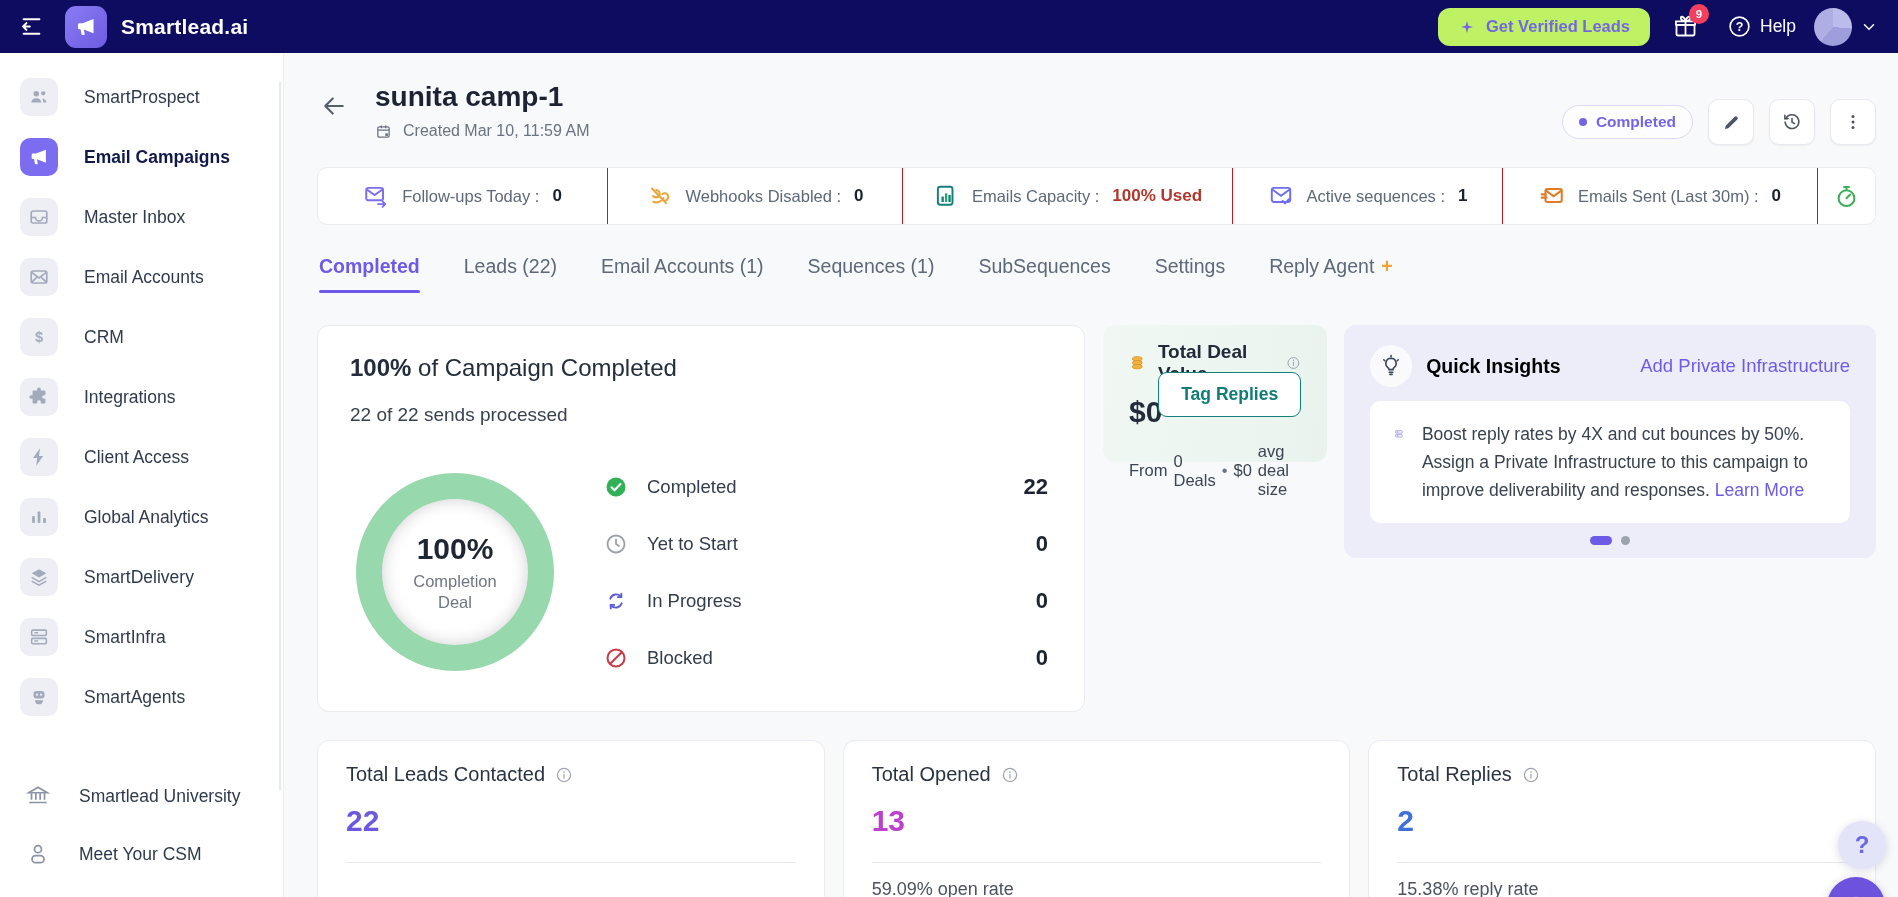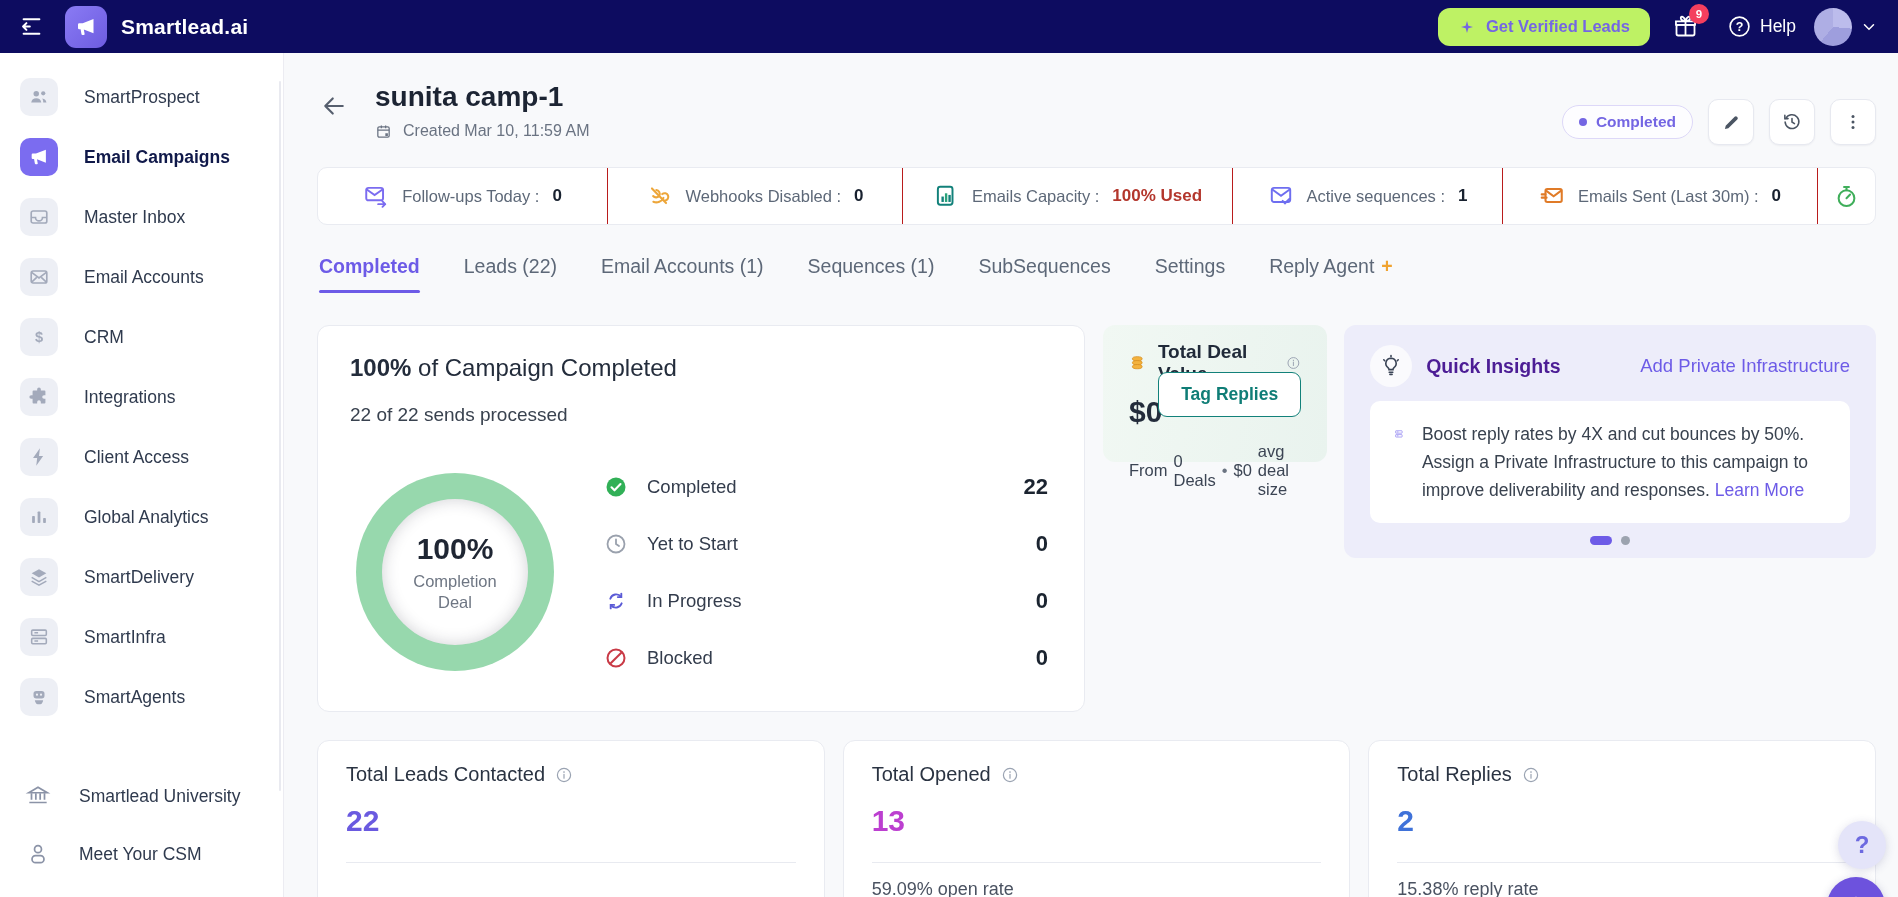--- a/index.html
+++ b/index.html
@@ -81,21 +81,21 @@
   .deal-head { display:flex; align-items:center; gap:10px; font-size:19px; font-weight:700; color:#202a39; }
   .deal-amount { font-size:30px; font-weight:700; color:#232c3b; margin-top:10px; }
   .deal-sub { margin-top:13px; font-size:16.5px; color:#3c4554; display:flex; gap:6px; align-items:center; }
   .deal-sub b { font-weight:400; }
   .deal-dot { color:#6b7482; }
   .tag-btn { position:absolute; right:26px; top:47px; background:#fff; border:1.5px solid #12817a; color:#0f7d76; border-radius:9px; padding:11px 22px; font-size:17.5px; font-weight:700; cursor:pointer; font-family:inherit; }
 
   .qi-card { height:233px; background:#ededfa; border-radius:12px; padding:20px 26px; }
   .qi-head { display:flex; align-items:center; }
   .qi-bulb { width:42px; height:42px; border-radius:50%; background:#fafafd; display:grid; place-items:center; margin-right:14px; }
-  .qi-title { font-size:19.5px; font-weight:700; color:#4c1d95; }
+  .qi-title { font-size:19.5px; font-weight:700; color:#000000; }
   .qi-link { margin-left:auto; color:#6d5be7; font-size:18.5px; font-weight:500; cursor:pointer; }
   .qi-body { margin-top:14px; background:#fff; border-radius:10px; padding:19px 24px; display:flex; gap:18px; height:122px; }
   .qi-text { font-size:17.5px; color:#39424f; line-height:1.6; max-width:572px; }
   .qi-learn { color:#6d5be7; font-weight:500; cursor:pointer; }
   .qi-dots { display:flex; gap:9px; justify-content:center; margin-top:13px; align-items:center; }
   .qdot-active { width:22px; height:9px; border-radius:5px; background:#6d5be7; cursor:pointer; }
   .qdot { width:9px; height:9px; border-radius:50%; background:#9ca3af; cursor:pointer; }
 
   
   .row2 { margin-top:28px; display:flex; gap:18px; }

